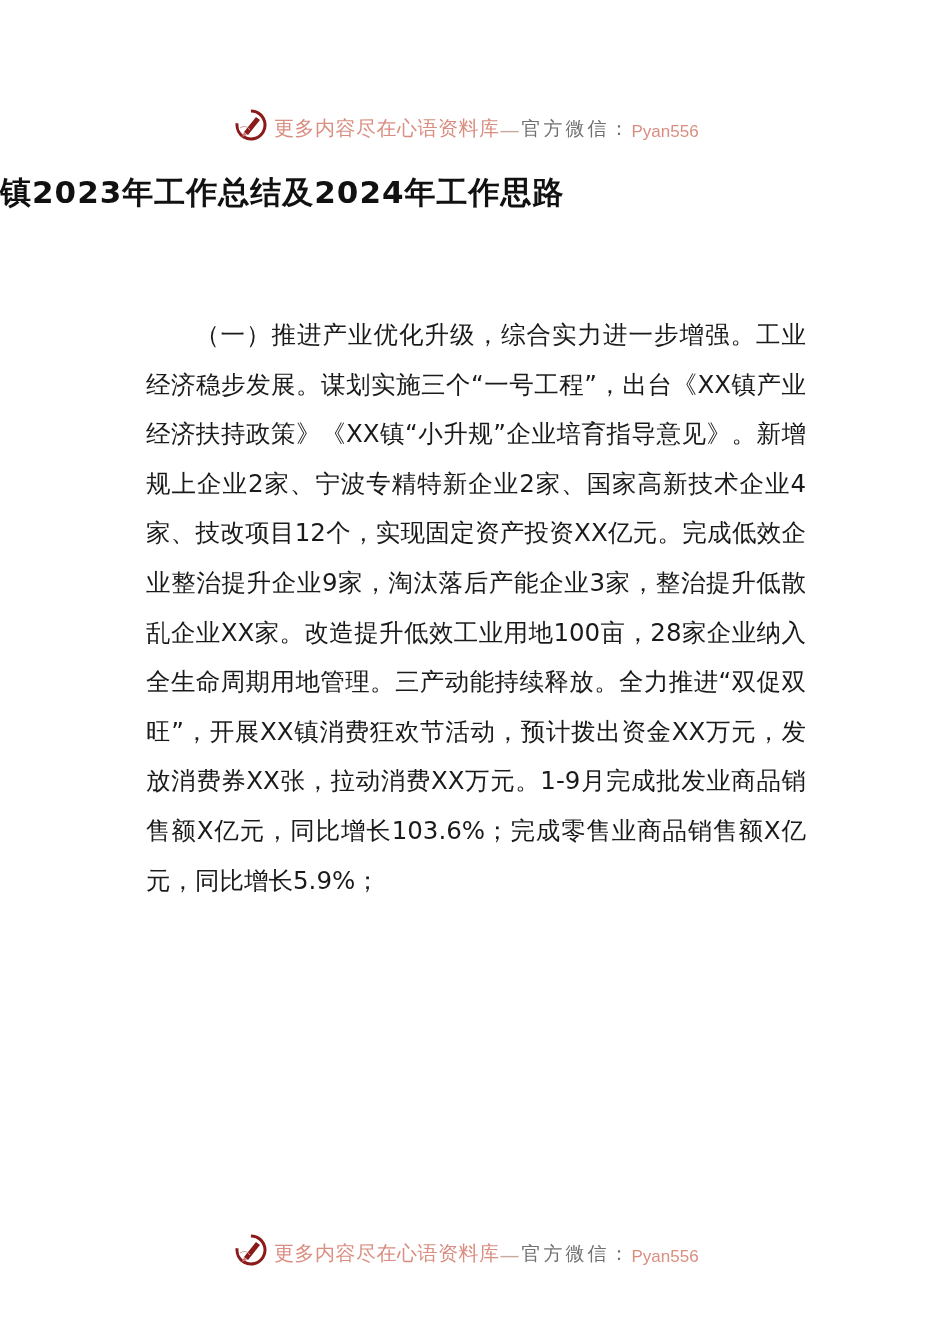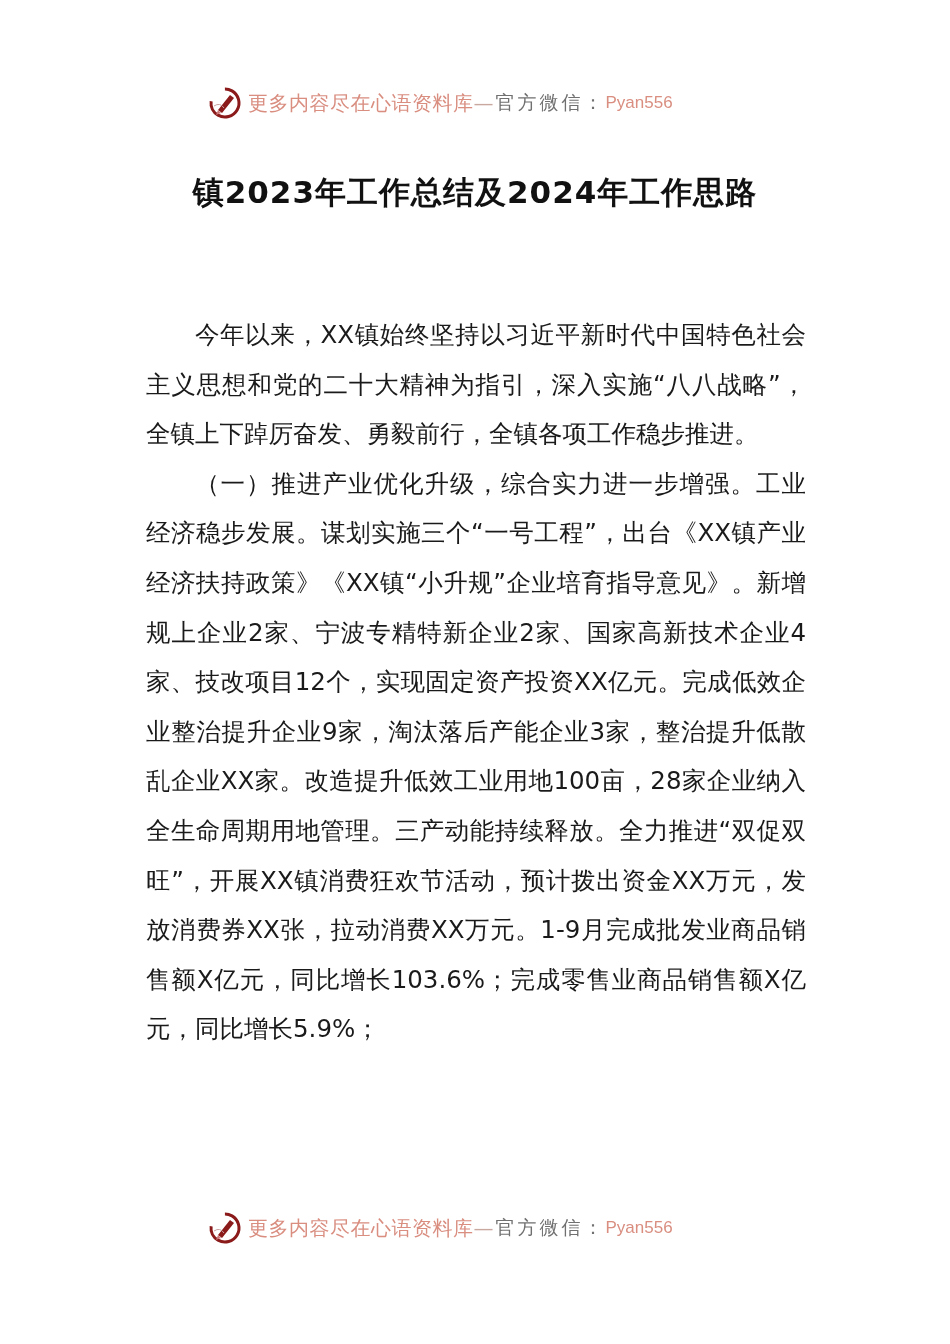--- a/index.html
+++ b/index.html
@@ -1,26 +1,26 @@
 <!DOCTYPE html>
 <html><head>
   <meta charset="utf-8">
   <style>
     html, body { margin: 0; padding: 0; background: #ffffff; }
     body { width: 950px; height: 1344px; position: relative; overflow: hidden;
            font-family: "DejaVu Sans", "Liberation Sans", sans-serif; color: #1a1a1a; }
-    .watermark { position: absolute; left: 208px; height: 40px; display: flex; align-items: center; white-space: nowrap; }
+    .watermark { position: absolute; left: 234px; height: 40px; display: flex; align-items: flex-end; white-space: nowrap; margin-top: 19px; }
     .watermark.top { top: 83px; }
     .watermark.bottom { top: 1208px; }
     .wm-logo { width: 34px; height: 34px; margin-right: 6px; display: inline-block; }
     .wm-text { font-family: "DejaVu Serif", serif; font-size: 20px; color: #d98e80; letter-spacing: 0.5px; }
     .wm-dash { color: #c9a89f; font-size: 20px; }
     .wm-label { font-family: Liberation Mono, monospace; font-size: 19px; color: #707070; margin-left: 2px; letter-spacing: 3px; }
     .wm-id { font-family: "Liberation Sans", sans-serif; font-size: 17px; color: #d98e80; }
-    .title { position: absolute; top: 172px; left: 0; width: 950px; text-align: center;
+    .title { position: absolute; top: 172px; left: 0; width: 950px; text-align: left;
              font-size: 31px; font-weight: bold; color: #111; letter-spacing: 1px; }
     .content { position: absolute; top: 310px; left: 146px; width: 660px;
                font-size: 24.5px; line-height: 49.6px; text-align: justify; }
     .content p { margin: 0; text-indent: 2em; }
     .content p.heading { text-indent: 2em; }
   </style>
 </head>
 <body>
 
 <div class="watermark top">
@@ -32,21 +32,20 @@
   </svg>
   <span class="wm-text">更多内容尽在心语资料库</span>
   <span class="wm-dash">—</span>
   <span class="wm-label">官方微信：</span>
   <span class="wm-id">Pyan556</span>
 </div>
 
 <div class="title">镇2023年工作总结及2024年工作思路</div>
 
 <div class="content">
-  <p>今年以来，XX镇始终坚持以习近平新时代中国特色社会主义思想和党的二十大精神为指引，深入实施“八八战略”，全镇上下踔厉奋发、勇毅前行，全镇各项工作稳步推进。</p>
   <p>（一）推进产业优化升级，综合实力进一步增强。工业经济稳步发展。谋划实施三个“一号工程”，出台《XX镇产业经济扶持政策》《XX镇“小升规”企业培育指导意见》。新增规上企业2家、宁波专精特新企业2家、国家高新技术企业4家、技改项目12个，实现固定资产投资XX亿元。完成低效企业整治提升企业9家，淘汰落后产能企业3家，整治提升低散乱企业XX家。改造提升低效工业用地100亩，28家企业纳入全生命周期用地管理。三产动能持续释放。全力推进“双促双旺”，开展XX镇消费狂欢节活动，预计拨出资金XX万元，发放消费券XX张，拉动消费XX万元。1-9月完成批发业商品销售额X亿元，同比增长103.6%；完成零售业商品销售额X亿元，同比增长5.9%；</p>
 </div>
 
 <div class="watermark bottom">
   <svg class="wm-logo" viewBox="0 0 34 34">
     <circle cx="17" cy="17" r="14" fill="none" stroke="#8b1a1a" stroke-width="3" stroke-dasharray="60 20" transform="rotate(-60 17 17)"></circle>
     <path d="M10 24 L22 9 L26 12 L14 27 Z" fill="#8b1a1a"></path>
     <path d="M10 24 L8 29 L13 27 Z" fill="#c77"></path>
     <path d="M6 20 Q12 16 16 22" fill="none" stroke="#c9a0a0" stroke-width="1"></path>
   </svg>

